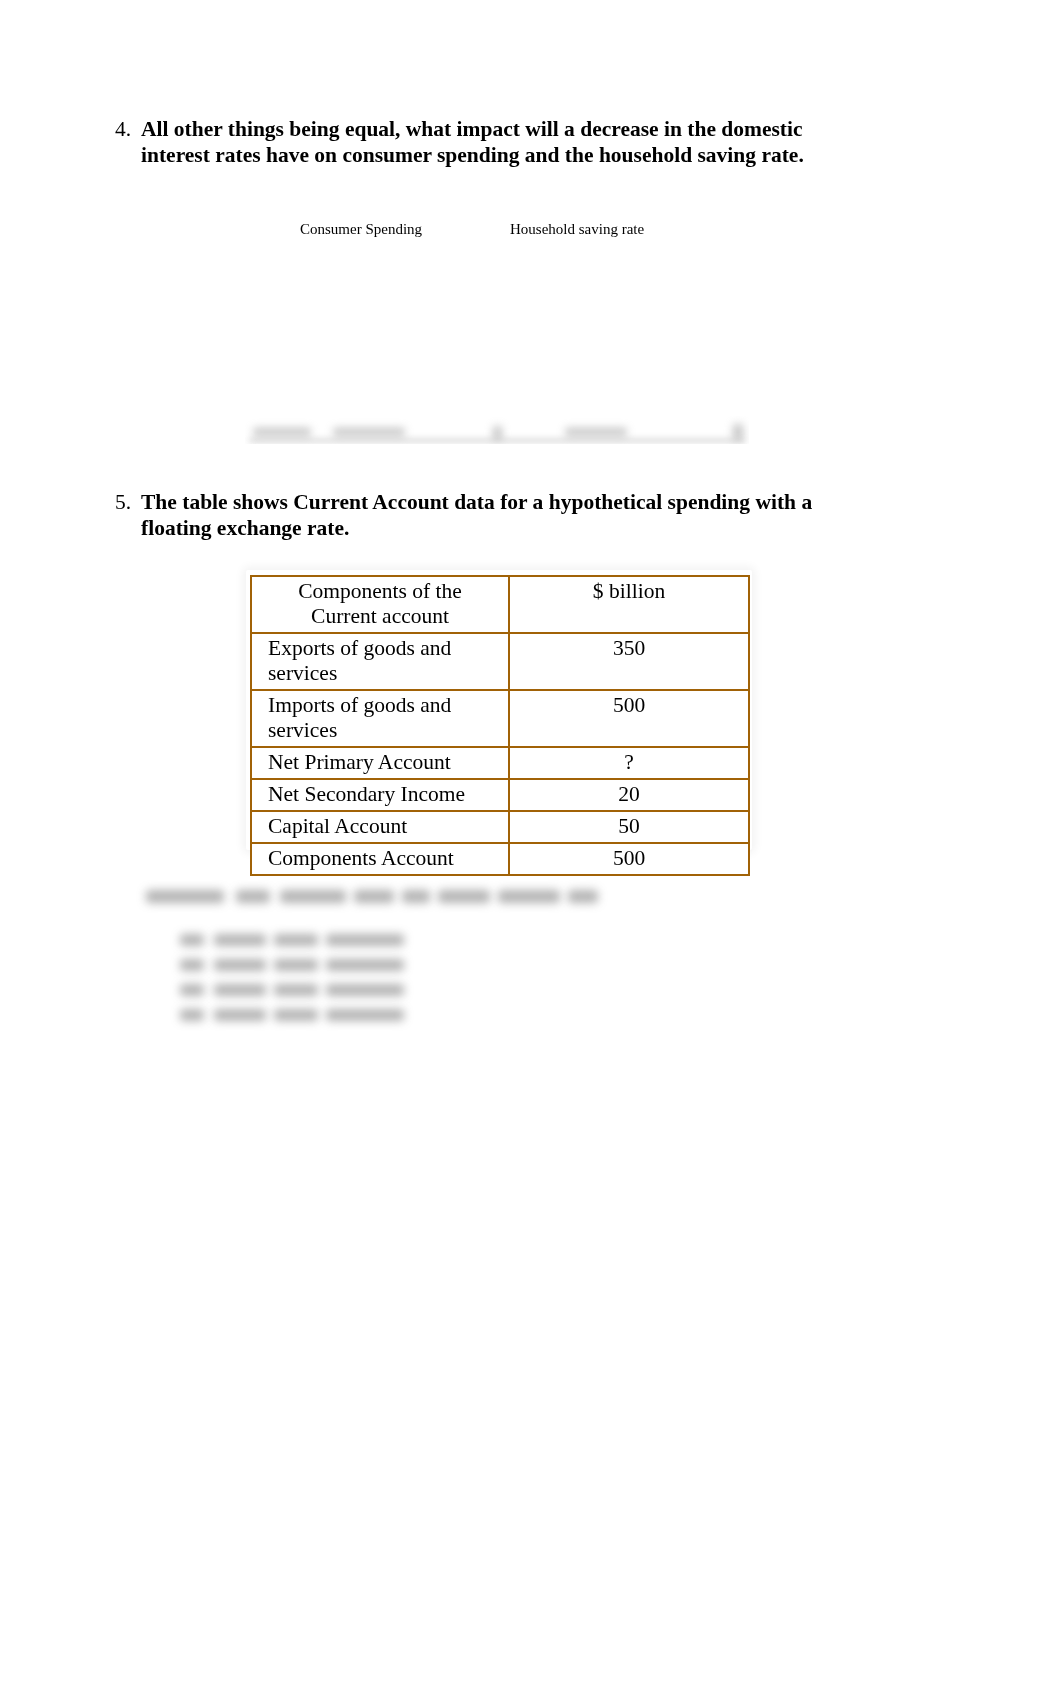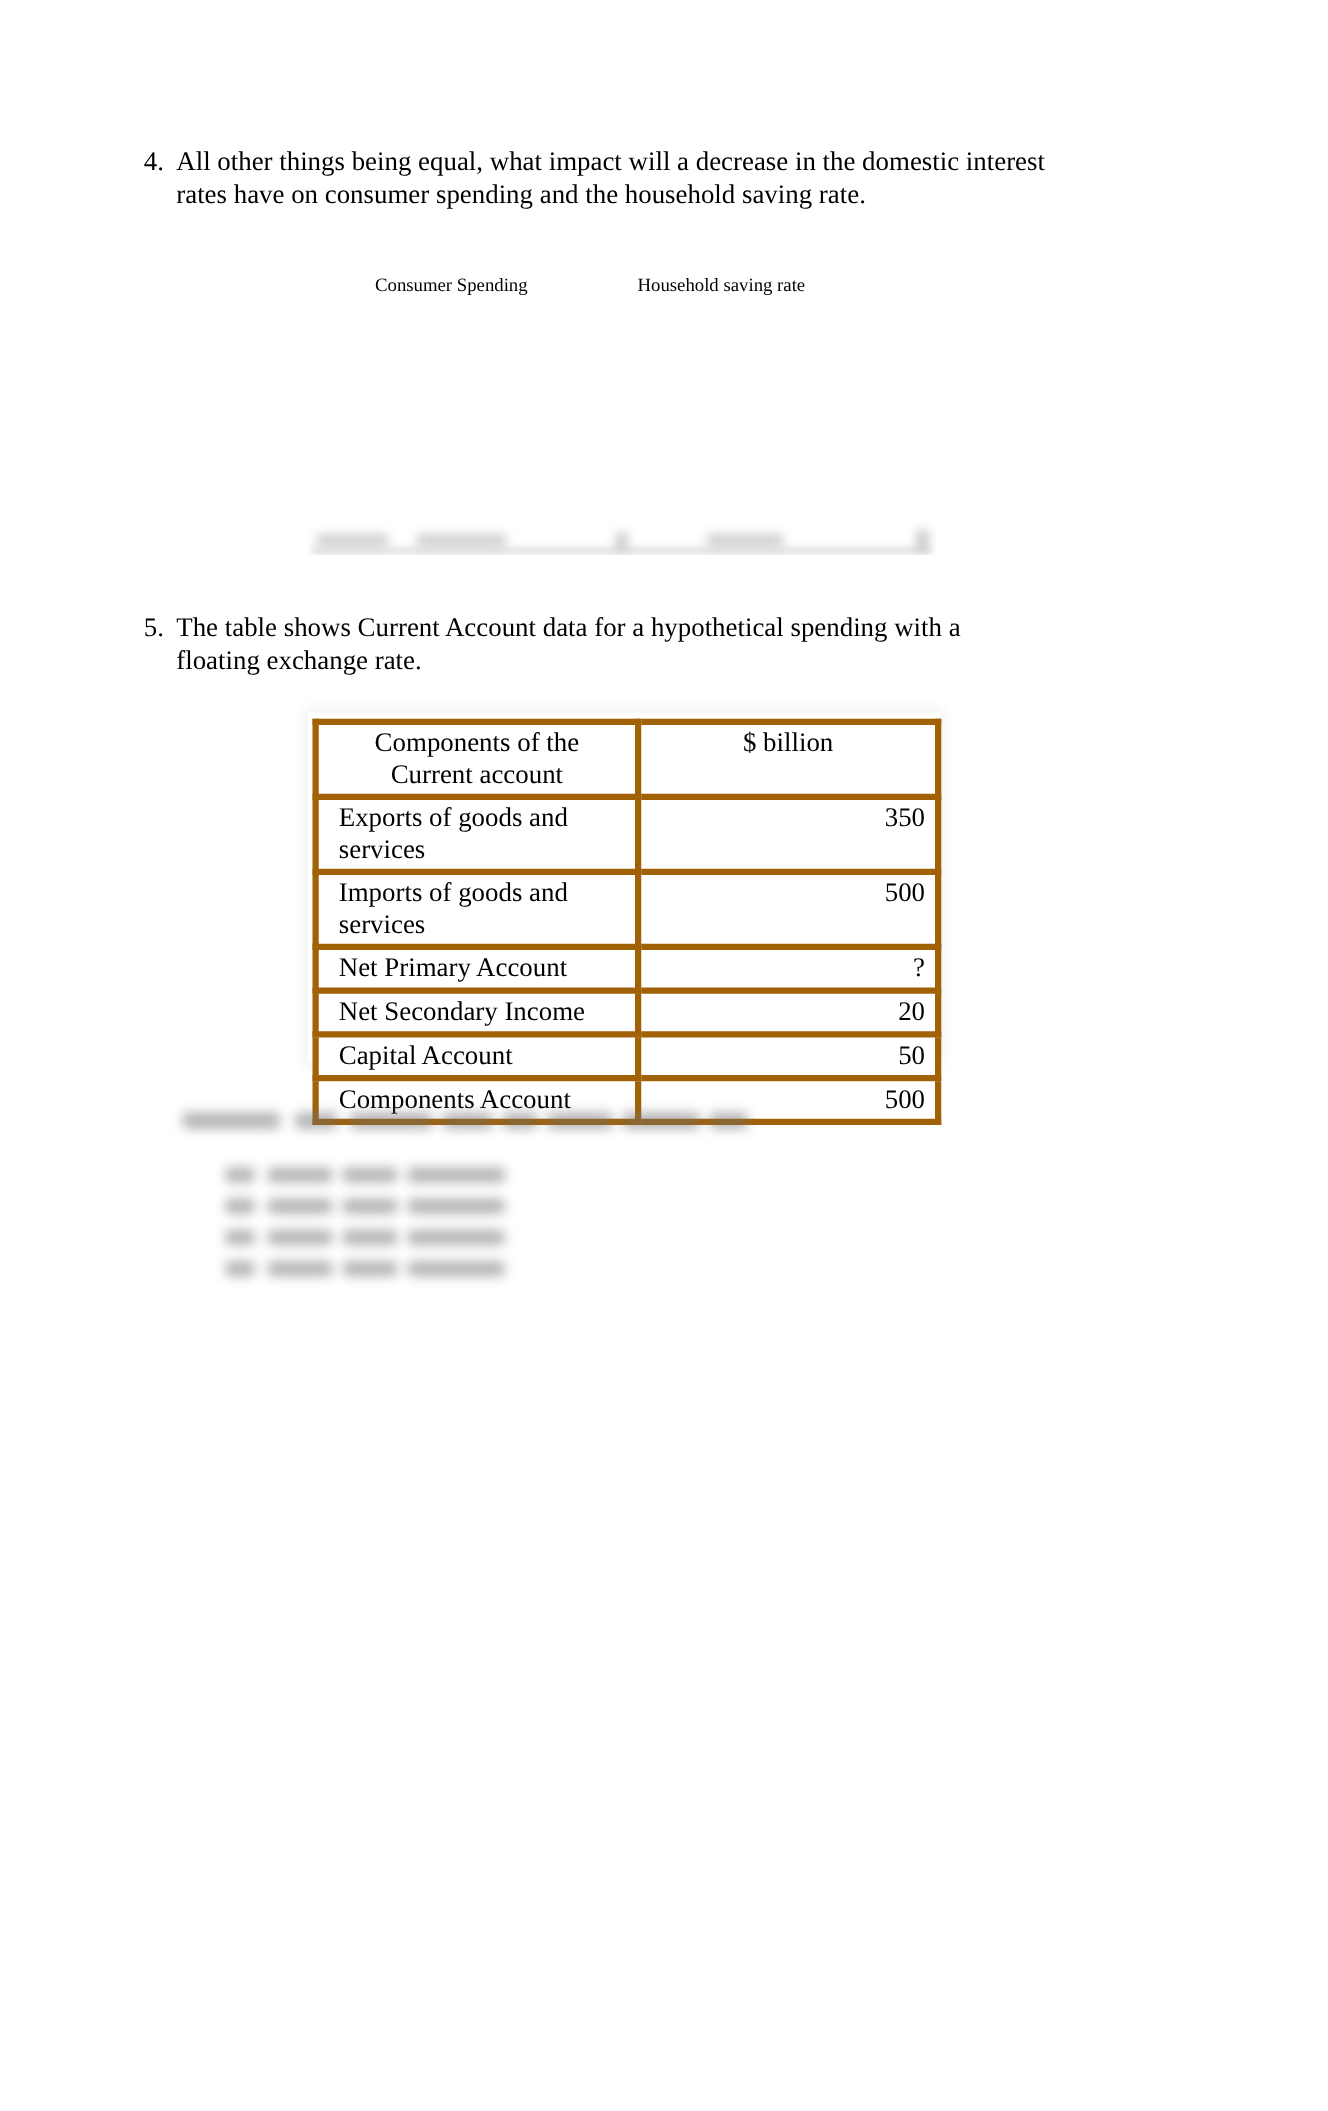--- a/index.html
+++ b/index.html
@@ -36,20 +36,21 @@
     line-height: 26px;
   }
   .q-num {
     width: 26px;
     flex: 0 0 26px;
     text-align: left;
   }
   .q-text {
     flex: 1 1 auto;
     text-align: left;
+    font-weight: bold;
   }
 
   .q4-headers {
     position: absolute;
     left: 300px;
     top: 216px;
     width: 460px;
     display: flex;
     align-items: baseline;
     font-size: 15px;
@@ -102,27 +103,27 @@
     height: 270px;
   }
   .ca-table {
     width: 100%;
     border-collapse: collapse;
     font-size: 21.5px;
     line-height: 25px;
     table-layout: fixed;
   }
   .ca-table td {
-    border: 5px solid #a16207;
+    border: 2px solid #a16207;
     padding: 2px 8px 3px 16px;
     vertical-align: top;
     background: #ffffff;
   }
   .ca-table td.num {
-    text-align: right;
+    text-align: center;
     padding-left: 8px;
     padding-right: 8px;
   }
   .ca-table tr.head td {
     text-align: center;
     padding-left: 14px;
     padding-right: 14px;
   }
   .ca-table col.c1 { width: 258px; }
   .ca-table col.c2 { width: 240px; }

